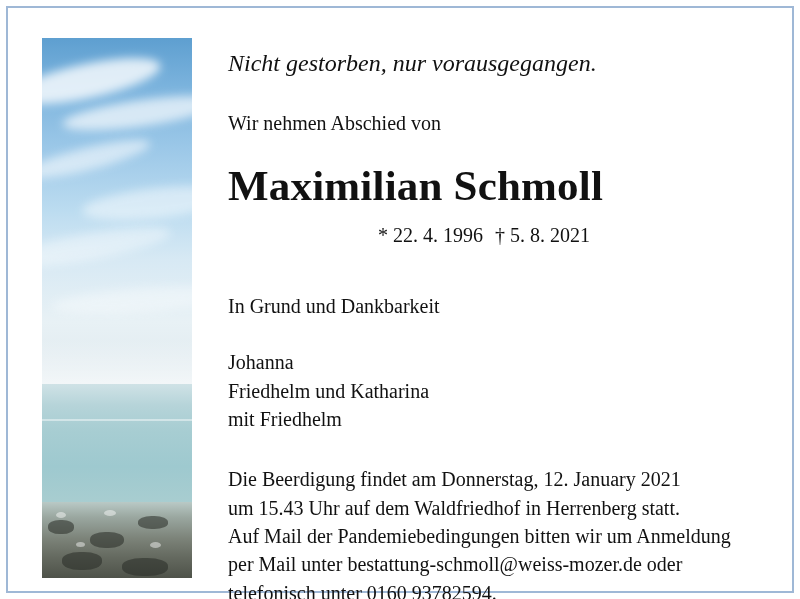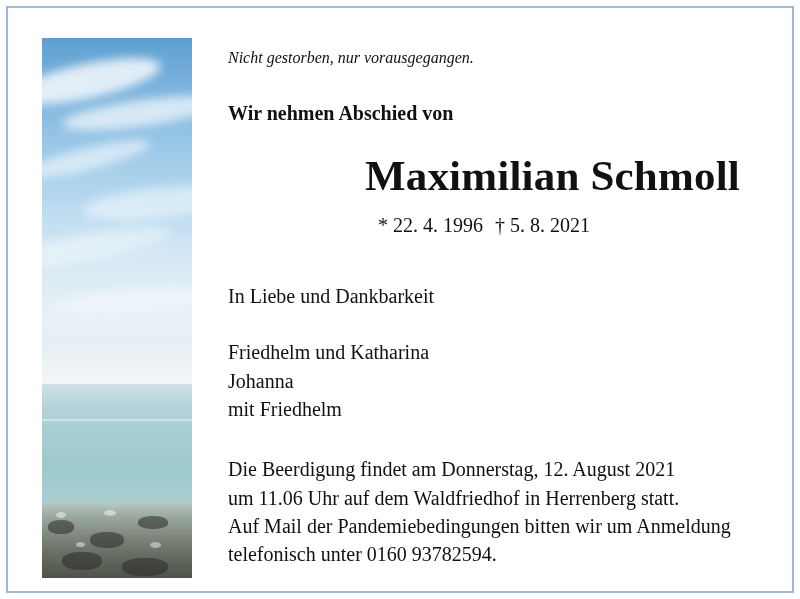--- a/index.html
+++ b/index.html
@@ -131,31 +131,30 @@
   }
   
   .text-col {
     flex: 1 1 auto;
     padding: 26px 20px 10px 36px;
     box-sizing: border-box;
     color: #111111;
   }
   .motto {
     font-style: italic;
-    font-size: 16px;
+    font-size: 24px;
     line-height: 1.25;
     margin: 0 0 34px 0;
   }
   .lead {
     font-size: 20px;
     margin: 0 0 28px 0;
-    font-weight: bold;
   }
   .name {
-    text-align: right;
+    text-align: left;
     font-size: 43px;
     line-height: 1.05;
     margin: 0 0 16px 0;
     letter-spacing: 0.2px;
     padding-right: 18px;
   }
   .dates {
     text-align: center;
     font-size: 20px;
     margin: 0 0 48px 0;
@@ -216,31 +215,32 @@
         <p class="motto">Nicht gestorben, nur vorausgegangen.</p>
 
         <p class="lead">Wir nehmen Abschied von</p>
 
         <h1 class="name">Maximilian Schmoll</h1>
 
         <p class="dates">
           <span>* 22. 4. 1996</span><span class="sep"></span><span>† 5. 8. 2021</span>
         </p>
 
-        <p class="gratitude">In Liebe und Dankbarkeit</p>
+        <p class="gratitude">In Grund und Dankbarkeit</p>
 
         <div class="survivors">
+          <div>Johanna</div>
           <div>Friedhelm und Katharina</div>
-          <div>Johanna</div>
           <div>mit Friedhelm</div>
         </div>
 
         <div class="details">
-          <div>Die Beerdigung findet am Donnerstag, 12. August 2021</div>
-          <div>um 11.06 Uhr auf dem Waldfriedhof in Herrenberg statt.</div>
+          <div>Die Beerdigung findet am Donnerstag, 12. January 2021</div>
+          <div>um 15.43 Uhr auf dem Waldfriedhof in Herrenberg statt.</div>
           <div>Auf Mail der Pandemiebedingungen bitten wir um Anmeldung</div>
+          <div>per Mail unter bestattung-schmoll@weiss-mozer.de oder</div>
           <div>telefonisch unter 0160 93782594.</div>
         </div>
       </div>
 
     </div>
   </div>
 </div>
 
 </body></html>

